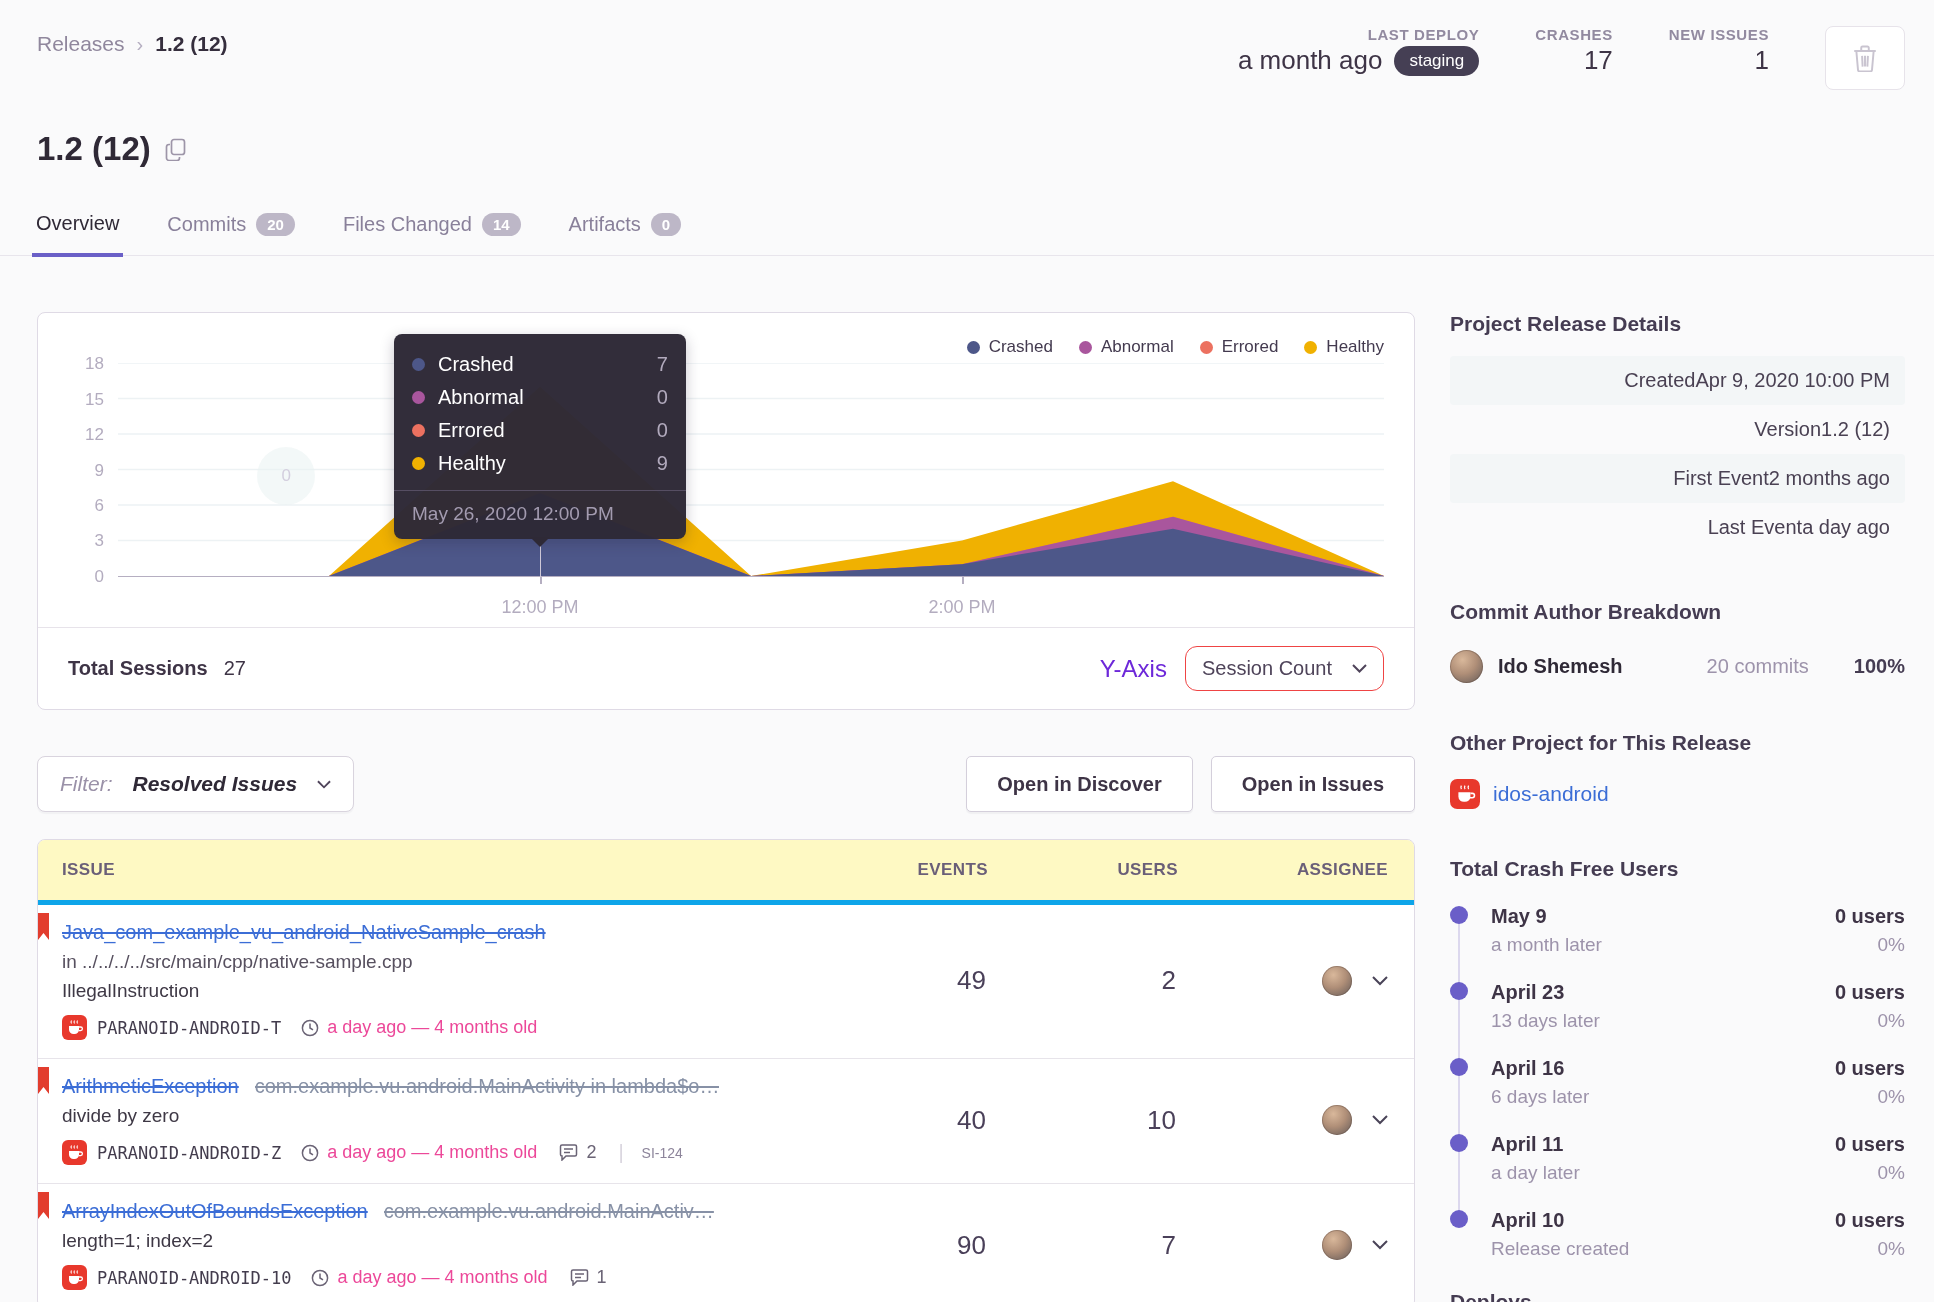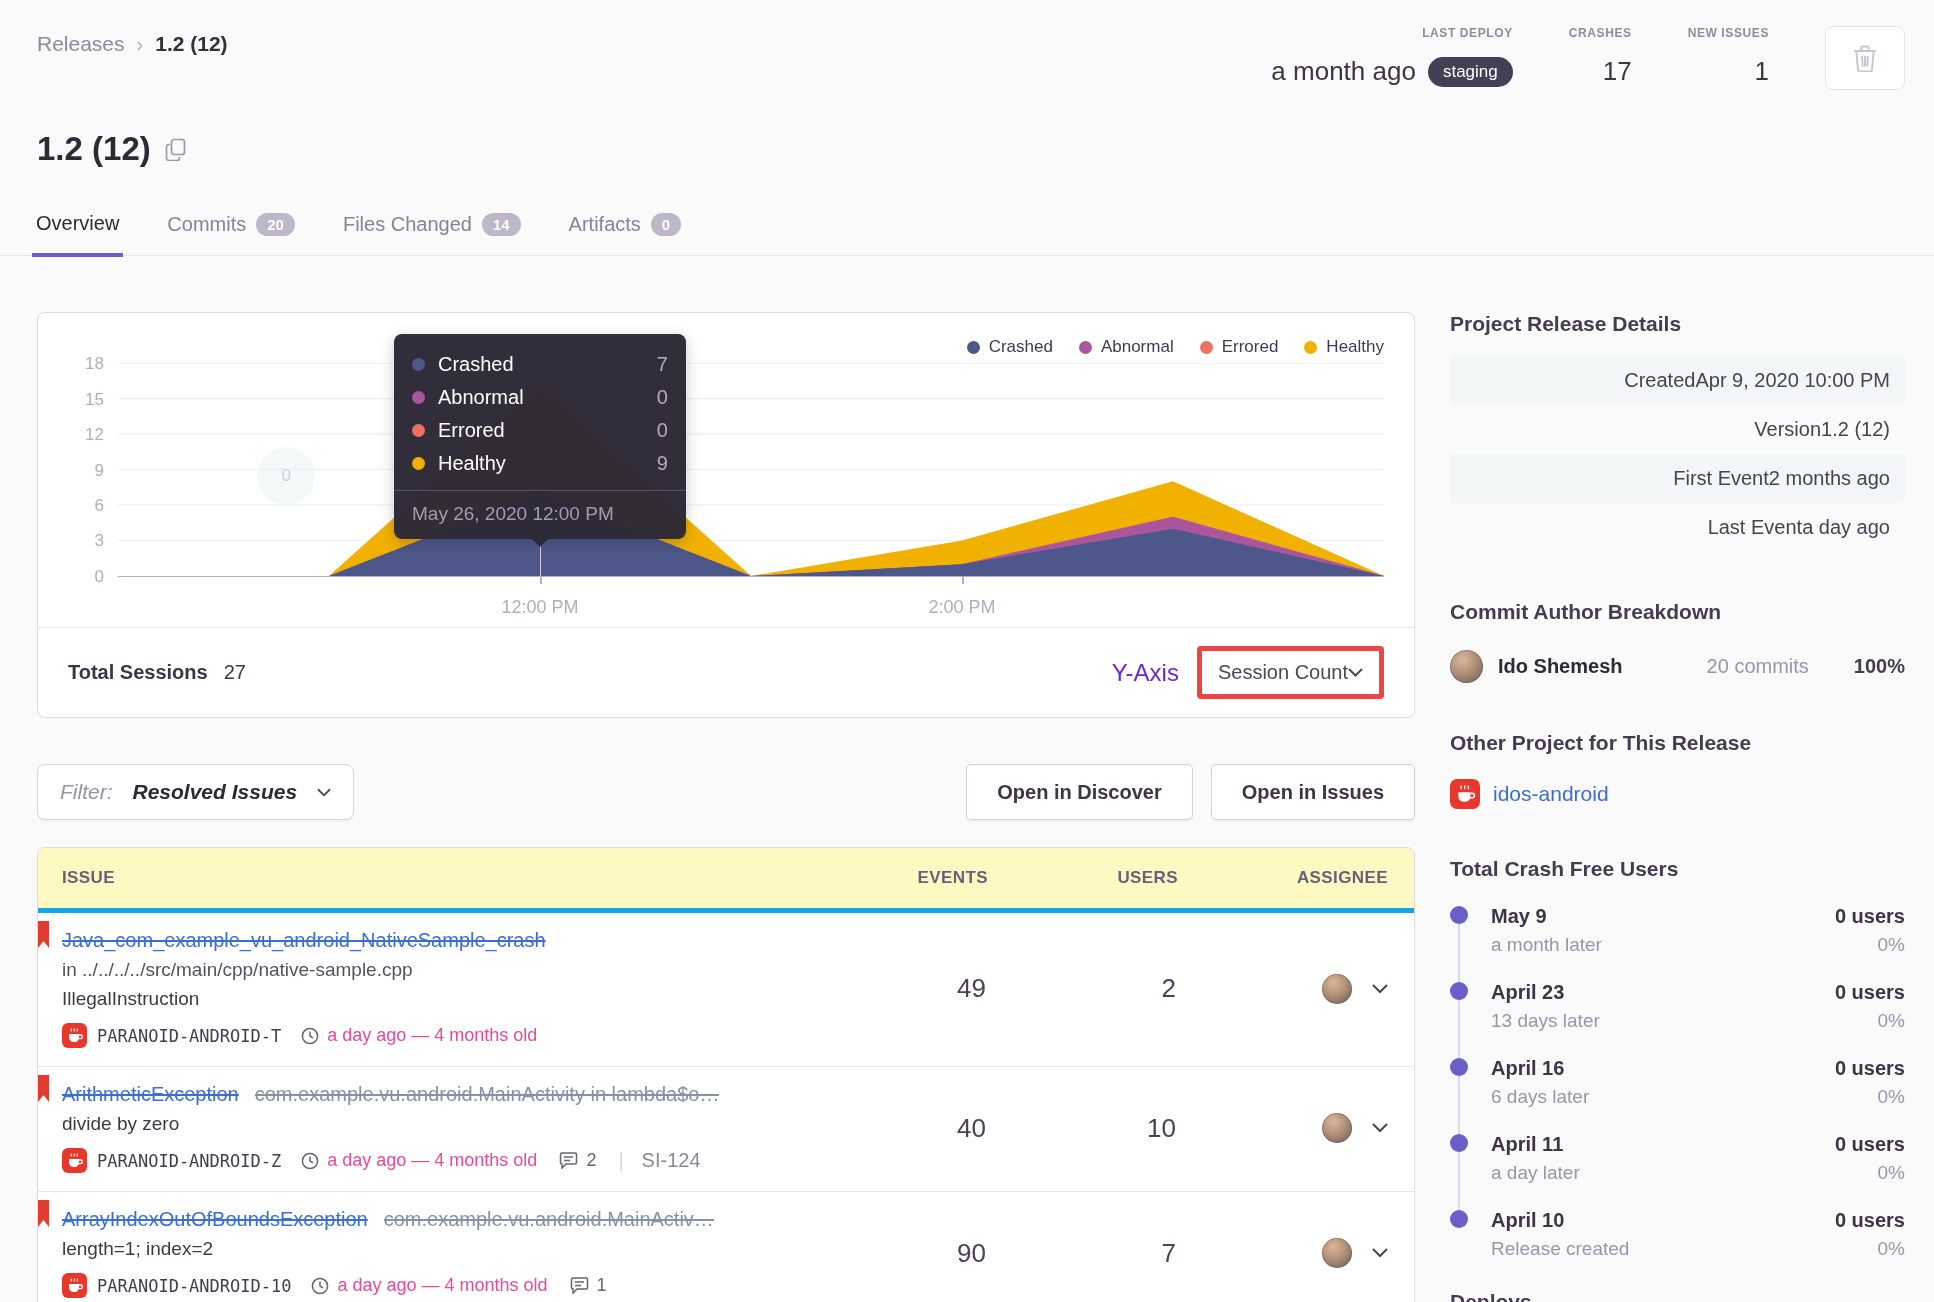--- a/index.html
+++ b/index.html
@@ -8,21 +8,21 @@
   .page { padding:26px 29px 0 37px; }
 
   
   .top-header { display:flex; justify-content:space-between; align-items:flex-start; }
   .breadcrumb { font-size:21px; padding-top:6px; padding-left:0; display:flex; gap:12px; align-items:flex-end;}
   .crumb-root { color:#90879d; cursor:pointer; }
   .crumb-sep { color:#b4adc0; font-size:20px; }
   .crumb-current { color:#352e3d; font-weight:700; }
   .header-stats { display:flex; align-items:flex-start; gap:56px; }
   .stat { text-align:right; }
-  .stat-label { font-size:12px; font-weight:700; letter-spacing:.6px; color:#928aa0; margin-bottom:16px; }
+  .stat-label { font-size:15px; font-weight:700; letter-spacing:.6px; color:#928aa0; margin-bottom:2px; }
   .stat-value { font-size:26px; color:#3e3446; display:flex; align-items:center; justify-content:flex-end; gap:12px;}
   .env-badge { background:#453f54; color:#fff; font-size:17px; padding:5px 15px; border-radius:16px; }
   .trash-btn { width:80px; height:64px; background:#fff; border:1px solid #e7e3ea; border-radius:8px;
     display:flex; align-items:center; justify-content:center; cursor:pointer; }
 
   
   .release-title { display:flex; align-items:center; gap:14px; margin-top:40px; }
   .release-title h1 { font-size:33px; font-weight:600; color:#2f2936; }
   .tabs { display:flex; gap:40px; margin-top:34px; border-bottom:1px solid #e8e5ec; margin-left:-37px; margin-right:-29px; padding-left:32px;}
   .tab { font-size:20px; color:#89809a; padding:10px 4px 18px; cursor:pointer; display:flex; align-items:center; gap:10px;}
@@ -63,21 +63,21 @@
   .tt-footer { border-top:1px solid #564e63; padding:12px 18px 14px; font-size:19px; color:#a39bb0; }
   .tt-arrow { position:absolute; left:50%; bottom:-18px; transform:translateX(-50%);
     border:10px solid transparent; border-top-color:#2e2936; }
   .tt-vline { position:absolute; left:33.333%; top:178px; width:1px; height:36px; background:#cfc9d8; z-index:4;}
   .chart-footer { border-top:1px solid #e7e3ea; margin-top:2px; padding:18px 30px; display:flex; align-items:center; justify-content:space-between; }
   .total-sessions { display:flex; gap:16px; font-size:20px; align-items:center;}
   .total-sessions .lbl { font-weight:700; color:#3e3446; }
   .total-sessions .val { color:#3e3446; }
   .yaxis-picker { display:flex; align-items:center; gap:18px; }
   .yaxis-picker .lbl { font-weight:400; font-size:24px; color:#6d28d9; }
-  .select-btn { display:flex; align-items:center; gap:0; border:5px solid #ef4444; border-radius:4px;
+  .select-btn { display:flex; align-items:center; gap:20px; border:1px solid #ef4444; border-radius:12px;
     background:#fff; padding:10px 16px; font-size:20px; color:#4f445a; cursor:pointer; }
 
   
   .issues-toolbar { display:flex; justify-content:space-between; margin-top:46px; margin-bottom:27px; }
   .filter-btn { display:flex; align-items:center; gap:20px; background:#fff; border:1px solid #d9d4de;
     border-radius:8px; padding:14px 22px; font-size:21px; cursor:pointer; box-shadow:0 2px 1px rgba(60,50,80,.04);font-style:italic;}
   .filter-btn .f-lbl { color:#9a91a8; }
   .filter-btn .f-val { color:#2f2936; font-weight:700; }
   .toolbar-actions { display:flex; gap:18px; }
   .action-btn { background:#fff; border:1px solid #d4cfdb; border-radius:5px; padding:0 30px; height:56px;
@@ -101,21 +101,21 @@
   .issue-culprit { font-size:20px; color:#8791a6; text-decoration:line-through; white-space:nowrap;
     overflow:hidden; text-overflow:ellipsis; }
   .issue-loc { font-size:19px; color:#57505f; margin-top:7px; }
   .issue-detail { font-size:19px; color:#3e3845; margin-top:7px; }
   .issue-meta { display:flex; align-items:center; gap:12px; margin-top:13px; }
   .proj-chip { display:flex; align-items:center; gap:10px; }
   .proj-slug { font-family:"DejaVu Sans Mono", monospace; font-size:17px; color:#433c4d; }
   .meta-age { display:flex; align-items:center; gap:8px; font-size:18px; color:#ec4899; margin-left:8px;}
   .meta-comments { display:flex; align-items:center; gap:8px; font-size:18px; color:#6a6375; margin-left:10px;}
   .meta-sep { color:#d8d4de; font-size:20px; margin:0 6px 0 10px; }
-  .meta-ticket { font-size:20px; color:#8d859b;text-align:center; }
+  .meta-ticket { font-size:14px; color:#8d859b;text-align:center; }
   .num-cell { font-size:26px; color:#4a4059; text-align:right; align-self:center; padding-right:2px;}
   .assignee-cell { display:flex; align-items:center; justify-content:flex-end; gap:20px; align-self:center; }
   .avatar { width:30px; height:30px; border-radius:50%; flex:none; cursor:pointer;
     background:radial-gradient(circle at 38% 30%, #d9b89b 0%, #b08f78 45%, #7d6c63 80%, #675a54 100%);
     box-shadow:inset 0 0 0 1px rgba(90,70,60,.35); }
 
   
   .side-section h3 { font-size:21px; font-weight:700; color:#453c52; }
   .kv-table { margin-top:20px; }
   .kv-row { display:flex; justify-content:flex-end; align-items:center; padding:13px 15px;

